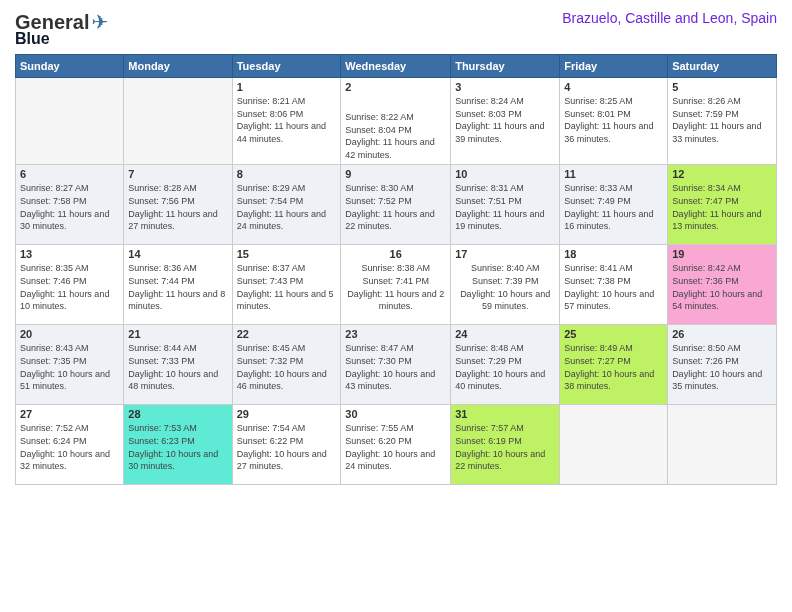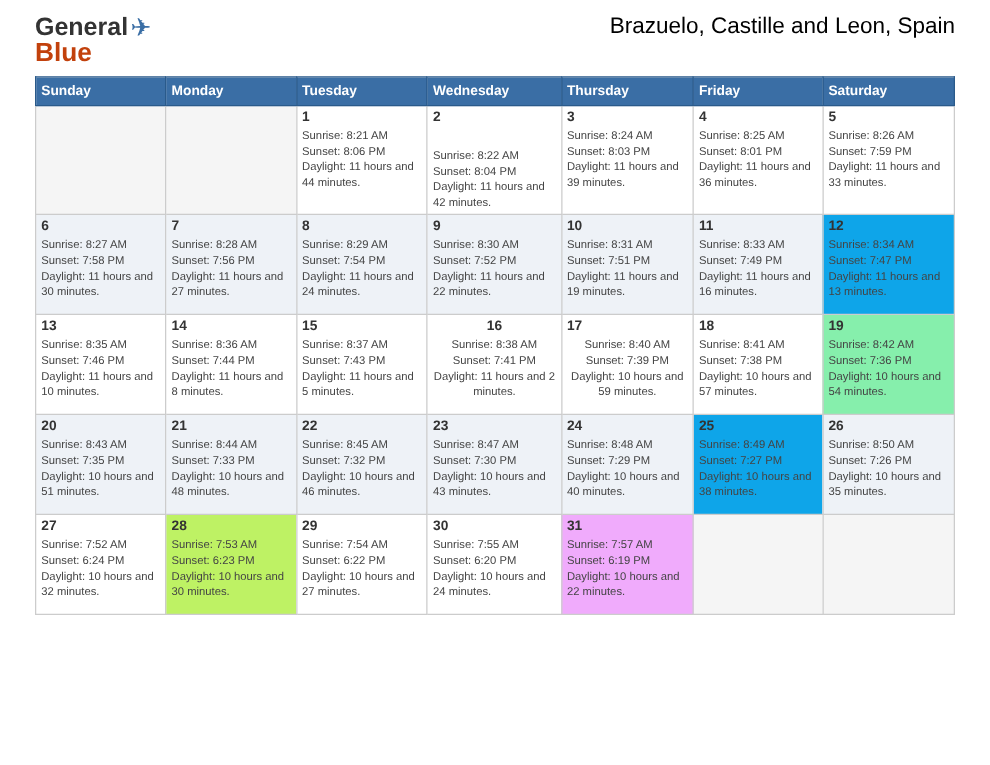--- a/index.html
+++ b/index.html
@@ -7,21 +7,21 @@
       font-family: Arial, sans-serif;
       background: #fff;
       width: 792px;
       height: 612px;
       overflow: hidden;
     }
     .page {
       width: 792px;
       height: 593px;
       background: #fff;
-      padding: 10px 28px;
+      padding: 10px 15px;
     }
     .header {
       display: flex;
       justify-content: space-between;
       align-items: flex-start;
       margin-bottom: 6px;
     }
     .logo {
       display: flex;
       flex-direction: column;
@@ -34,22 +34,22 @@
     }
     .title-area {
       text-align: right;
     }
     .month-title {
       font-size: 32px;
       font-weight: bold;
       color: #333;
     }
     .location {
-      font-size: 18px;
-      color: #000000;
+      font-size: 14px;
+      color: #6d28d9;
     }
     .calendar {
       width: 100%;
       border-collapse: collapse;
       font-size: 9.5px;
     }
     .calendar th {
       background: #3a6ea5;
       color: #fff;
       padding: 5px 4px;
@@ -86,21 +86,21 @@
 </head>
 <body>
 
 <div class="page">
   <div class="header">
     <div class="logo">
       <div class="logo-text">
         <span style="font-size:20px;font-weight:bold;color:#333;">General</span>
         <span style="color:#3a6ea5;font-size:20px;">✈</span>
       </div>
-      <span style="font-size:21px;font-weight:bold;color:#c2410c;margin-top:-4px;">Blue</span>
+      <span style="font-size:16px;font-weight:bold;color:#0f172a;margin-top:-4px;">Blue</span>
     </div>
     <div class="title-area">
       <div class="location">Brazuelo, Castille and Leon, Spain</div>
     </div>
   </div>
 
   <table class="calendar">
     <thead>
       <tr>
         <th>Sunday</th>
@@ -177,21 +177,21 @@
             <div class="day-info" style="white-space: pre-line;">Sunrise: 8:31 AM
 Sunset: 7:51 PM
 Daylight: 11 hours and 19 minutes.</div>
           </td>
           <td style="background-color: rgb(238, 242, 247);">
             <span class="day-num">11</span>
             <div class="day-info" style="white-space: pre-line;">Sunrise: 8:33 AM
 Sunset: 7:49 PM
 Daylight: 11 hours and 16 minutes.</div>
           </td>
-          <td style="background-color: #0ea5e9;">
+          <td style="background-color: #bef264;">
             <span class="day-num">12</span>
             <div class="day-info" style="white-space: pre-line;">Sunrise: 8:34 AM
 Sunset: 7:47 PM
 Daylight: 11 hours and 13 minutes.</div>
           </td>
         </tr>
         <tr>
           <td style="background-color: rgb(255, 255, 255);">
             <span class="day-num">13</span>
             <div class="day-info" style="white-space: pre-line;">Sunrise: 8:35 AM
@@ -221,21 +221,21 @@
             <div class="day-info" style="white-space: pre-line; text-align: center;">Sunrise: 8:40 AM
 Sunset: 7:39 PM
 Daylight: 10 hours and 59 minutes.</div>
           </td>
           <td style="background-color: rgb(255, 255, 255);">
             <span class="day-num">18</span>
             <div class="day-info" style="white-space: pre-line;">Sunrise: 8:41 AM
 Sunset: 7:38 PM
 Daylight: 10 hours and 57 minutes.</div>
           </td>
-          <td style="background-color: #86efac;">
+          <td style="background-color: #f9a8d4;">
             <span class="day-num">19</span>
             <div class="day-info" style="white-space: pre-line;">Sunrise: 8:42 AM
 Sunset: 7:36 PM
 Daylight: 10 hours and 54 minutes.</div>
           </td>
         </tr>
         <tr>
           <td style="background-color: rgb(238, 242, 247);">
             <span class="day-num">20</span>
             <div class="day-info" style="white-space: pre-line;">Sunrise: 8:43 AM
@@ -259,59 +259,59 @@
             <div class="day-info" style="white-space: pre-line;">Sunrise: 8:47 AM
 Sunset: 7:30 PM
 Daylight: 10 hours and 43 minutes.</div>
           </td>
           <td style="background-color: rgb(238, 242, 247);">
             <span class="day-num">24</span>
             <div class="day-info" style="white-space: pre-line;">Sunrise: 8:48 AM
 Sunset: 7:29 PM
 Daylight: 10 hours and 40 minutes.</div>
           </td>
-          <td style="background-color: #0ea5e9;">
+          <td style="background-color: #bef264;">
             <span class="day-num">25</span>
             <div class="day-info" style="white-space: pre-line;">Sunrise: 8:49 AM
 Sunset: 7:27 PM
 Daylight: 10 hours and 38 minutes.</div>
           </td>
           <td style="background-color: rgb(238, 242, 247);">
             <span class="day-num">26</span>
             <div class="day-info" style="white-space: pre-line;">Sunrise: 8:50 AM
 Sunset: 7:26 PM
 Daylight: 10 hours and 35 minutes.</div>
           </td>
         </tr>
         <tr>
           <td style="background-color: rgb(255, 255, 255);">
             <span class="day-num">27</span>
             <div class="day-info" style="white-space: pre-line;">Sunrise: 7:52 AM
 Sunset: 6:24 PM
 Daylight: 10 hours and 32 minutes.</div>
           </td>
-          <td style="background-color: #bef264;">
+          <td style="background-color: #5eead4;">
             <span class="day-num">28</span>
             <div class="day-info" style="white-space: pre-line;">Sunrise: 7:53 AM
 Sunset: 6:23 PM
 Daylight: 10 hours and 30 minutes.</div>
           </td>
           <td style="background-color: rgb(255, 255, 255); margin-top: 43px;">
             <span class="day-num">29</span>
             <div class="day-info" style="white-space: pre-line;">Sunrise: 7:54 AM
 Sunset: 6:22 PM
 Daylight: 10 hours and 27 minutes.</div>
           </td>
           <td style="background-color: rgb(255, 255, 255);">
             <span class="day-num">30</span>
             <div class="day-info" style="white-space: pre-line;">Sunrise: 7:55 AM
 Sunset: 6:20 PM
 Daylight: 10 hours and 24 minutes.</div>
           </td>
-          <td style="background-color: #f0abfc;">
+          <td style="background-color: #bef264;">
             <span class="day-num">31</span>
             <div class="day-info" style="white-space: pre-line;">Sunrise: 7:57 AM
 Sunset: 6:19 PM
 Daylight: 10 hours and 22 minutes.</div>
           </td>
           <td class="empty" style="background-color: rgb(245, 245, 245);"></td>
           <td class="empty" style="background-color: rgb(245, 245, 245);"></td>
         </tr>
       </tbody>
   </table>

